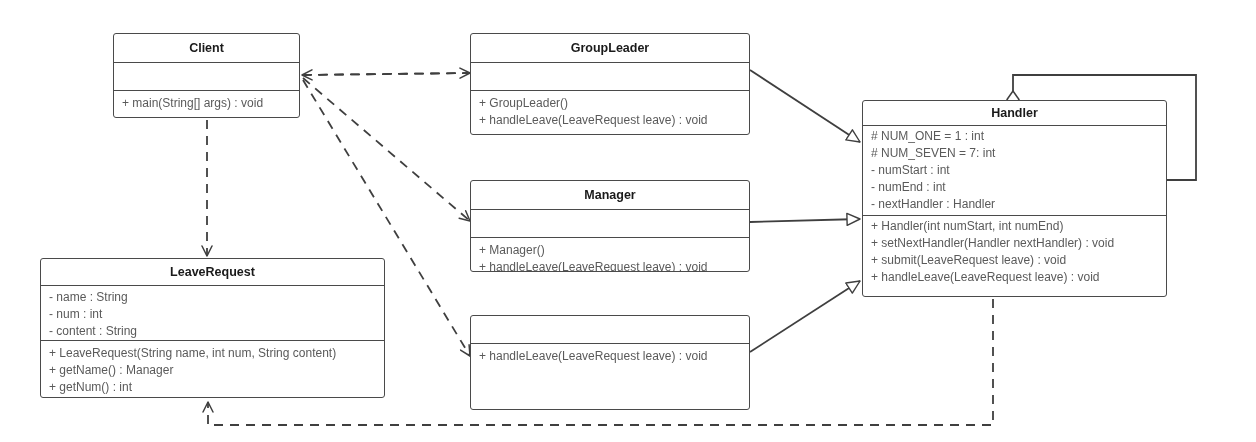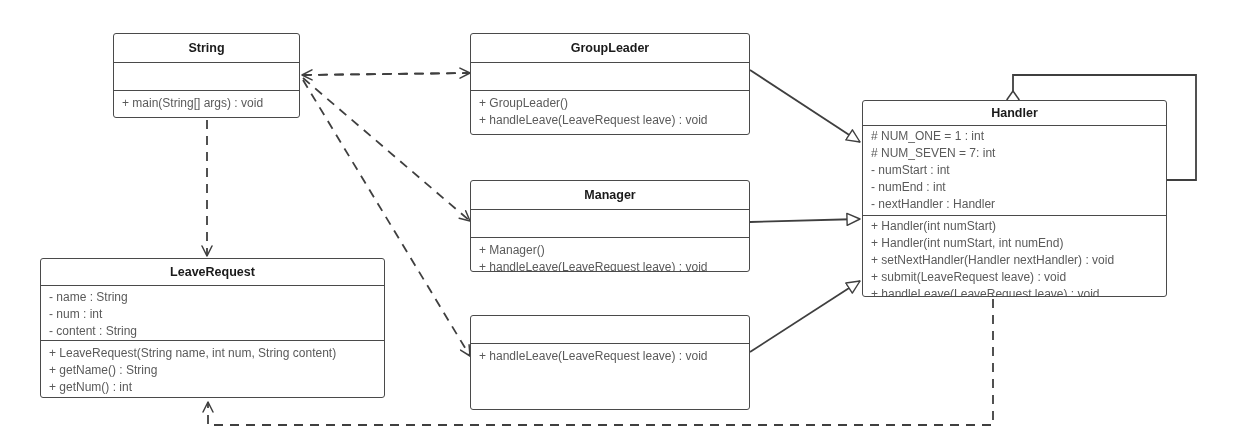--- a/index.html
+++ b/index.html
@@ -105,21 +105,21 @@
       <path d="M 1167 180 L 1196 180 L 1196 75 L 1013 75 L 1013 92" fill="none" stroke="#3f3f3f" stroke-width="1.8" stroke-linejoin="miter"></path>
       <path d="M 1013 91 L 1019 99.5 L 1013 108 L 1007 99.5 Z" fill="#ffffff" stroke="#3f3f3f" stroke-width="1.5" stroke-linejoin="round"></path>
     </g>
 
     <g>
       <path d="M 993 299 L 993 425 L 208 425 L 208 402" fill="none" stroke="#3f3f3f" stroke-width="1.8" stroke-dasharray="9,7" marker-end="url(#open-arrow)"></path>
     </g>
   </svg>
 
   <div class="uml-class" style="left:113px; top:33px; width:187px; height:85px;">
-    <div class="class-title" style="height:29px;">String</div>
+    <div class="class-title" style="height:29px;">Client</div>
     <div class="class-compartment compartment-attrs" style="height:28px;"></div>
     <div class="class-compartment compartment-ops">
       <div class="member-line">+ main(String[] args) : void</div>
     </div>
   </div>
 
   <div class="uml-class" style="left:470px; top:33px; width:280px; height:102px;">
     <div class="class-title" style="height:29px;">GroupLeader</div>
     <div class="class-compartment compartment-attrs" style="height:28px;"></div>
     <div class="class-compartment compartment-ops">
@@ -147,36 +147,35 @@
   <div class="uml-class" style="left:862px; top:100px; width:305px; height:197px;">
     <div class="class-title" style="height:25px;">Handler</div>
     <div class="class-compartment compartment-attrs" style="height:90px; padding-top:2px;">
       <div class="member-line"># NUM_ONE = 1 :  int</div>
       <div class="member-line"># NUM_SEVEN = 7:  int</div>
       <div class="member-line">- numStart :  int</div>
       <div class="member-line">- numEnd :  int</div>
       <div class="member-line">- nextHandler :  Handler</div>
     </div>
     <div class="class-compartment compartment-ops" style="padding-top:2px;">
-      <div class="member-line">+ Handler(int numStart)</div>
       <div class="member-line">+ Handler(int numStart, int numEnd)</div>
       <div class="member-line">+ setNextHandler(Handler nextHandler) :  void</div>
       <div class="member-line">+ submit(LeaveRequest leave) :  void</div>
       <div class="member-line">+ handleLeave(LeaveRequest leave) :  void</div>
     </div>
   </div>
 
   <div class="uml-class" style="left:40px; top:258px; width:345px; height:140px;">
     <div class="class-title" style="height:27px;">LeaveRequest</div>
     <div class="class-compartment compartment-attrs" style="height:55px; padding-top:3px;">
       <div class="member-line">- name : String</div>
       <div class="member-line">- num : int</div>
       <div class="member-line">- content : String</div>
     </div>
     <div class="class-compartment compartment-ops" style="padding-top:4px;">
       <div class="member-line">+ LeaveRequest(String name, int num, String content)</div>
-      <div class="member-line">+ getName() : String</div>
+      <div class="member-line">+ getName() : Manager</div>
       <div class="member-line">+ getNum() : int</div>
       <div class="member-line">+ getContent() : String</div>
     </div>
   </div>
 
 </div>
 
 </body></html>

